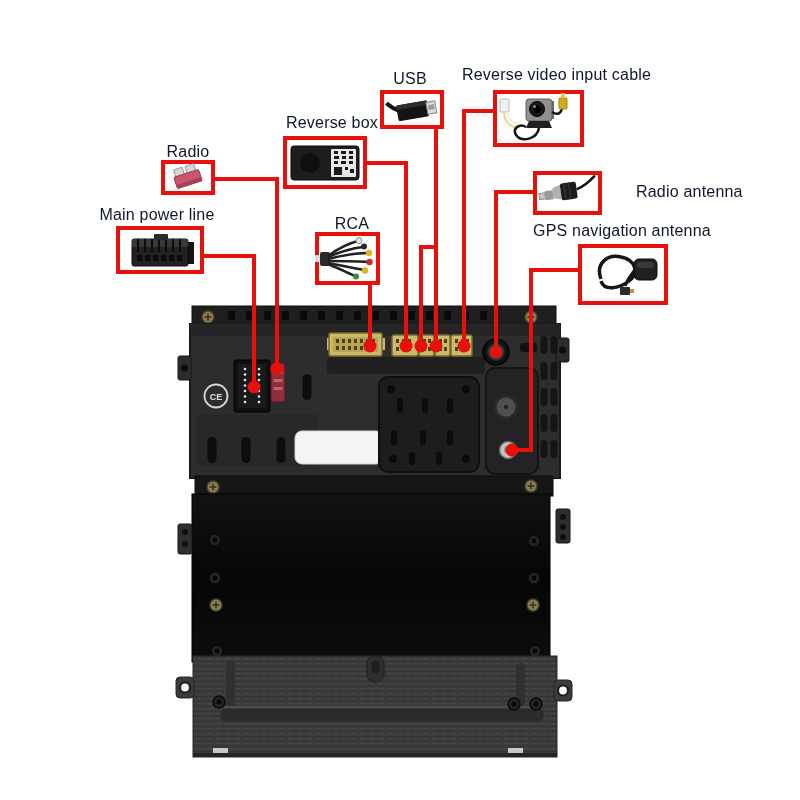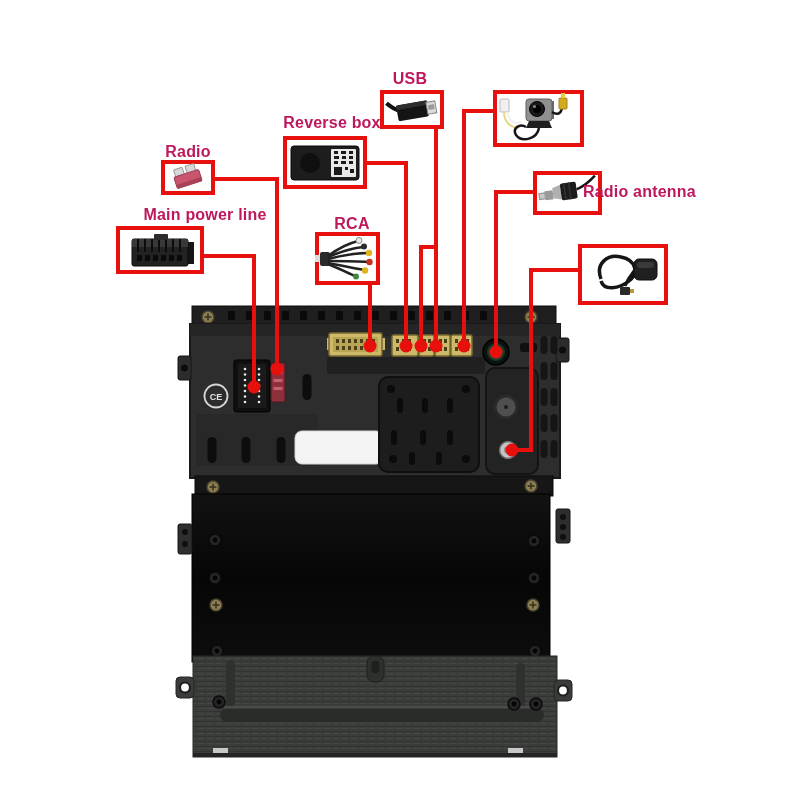--- a/index.html
+++ b/index.html
@@ -6,22 +6,22 @@
   .canvas{
     position:relative;
     width:800px;height:800px;
     background:#ffffff;
     font-family:"Liberation Sans",sans-serif;
     overflow:hidden;
   }
   .scene{position:absolute;left:0;top:0;}
   .callout-label{
     position:absolute;
-    color:#be185d;
-    font-weight:700;
+    color:#0f172a;
+    font-weight:400;
     font-size:16px;
     line-height:18px;
     white-space:nowrap;
     letter-spacing:0.2px;
   }
   .center{transform:translateX(-50%);}
 </style>
 </head>
 <body>
 
@@ -467,24 +467,26 @@
     <circle cx="436" cy="346" r="6.5"></circle>
     <circle cx="421" cy="346" r="6.5"></circle>
     <circle cx="464" cy="346" r="6.5"></circle>
     <circle cx="496" cy="352" r="6.5"></circle>
     <circle cx="512" cy="450" r="6.5"></circle>
   </g>
 </svg>
 
   <div class="callout-label center" style="left:188px; top:143px;">Radio</div>
 
-  <div class="callout-label center" style="left:157px; top:206px;margin-left:48px;">Main power line</div>
+  <div class="callout-label center" style="left:157px; top:206px;">Main power line</div>
 
   <div class="callout-label center" style="left:332px; top:114px;">Reverse box</div>
 
   <div class="callout-label center" style="left:352px; top:215px;">RCA</div>
 
   <div class="callout-label center" style="left:410px; top:70px;">USB</div>
 
-
-  <div class="callout-label" style="left:583px; top:183px;">Radio antenna</div>
-
+  <div class="callout-label" style="left:462px; top:66px;">Reverse video input cable</div>
+
+  <div class="callout-label" style="left:636px; top:183px;">Radio antenna</div>
+
+  <div class="callout-label" style="left:533px; top:222px;">GPS navigation antenna</div>
 </div>
 
 </body></html>

